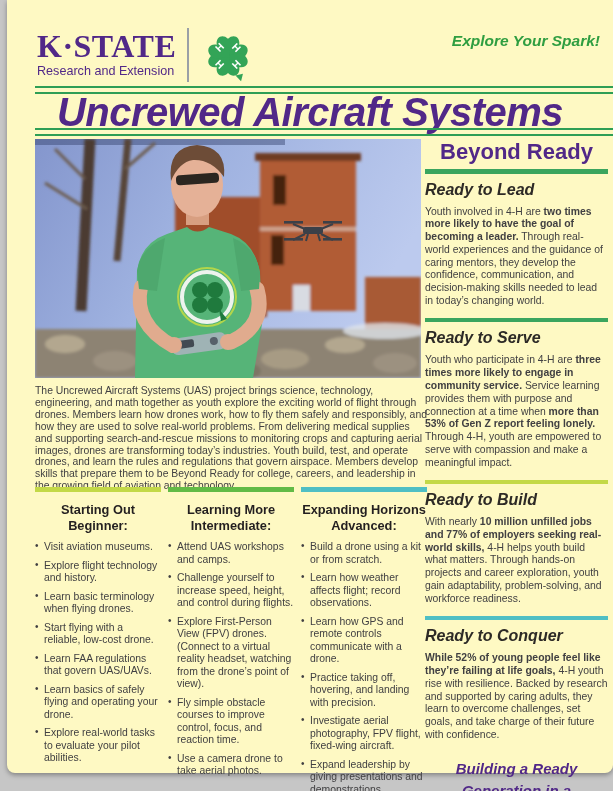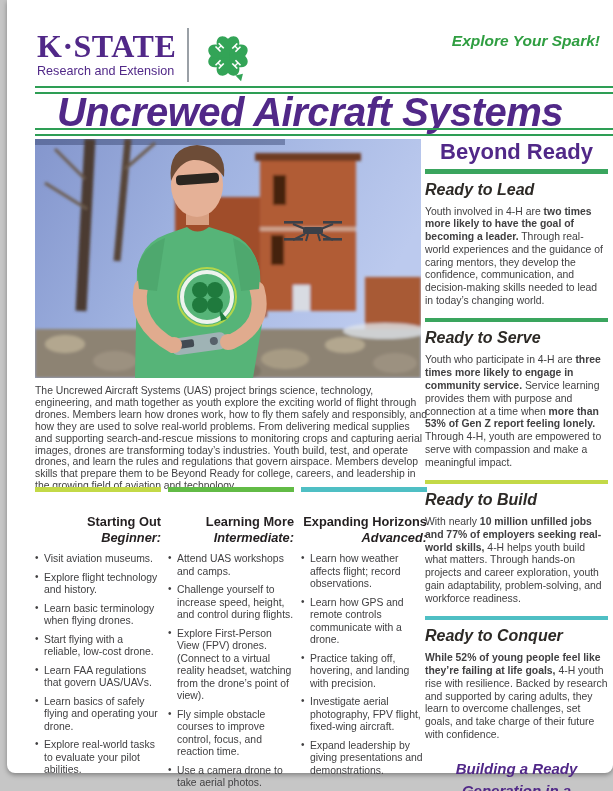--- a/index.html
+++ b/index.html
@@ -5,21 +5,21 @@
   * { margin:0; padding:0; box-sizing:border-box; }
   html,body { width:613px; height:791px; }
   body {
     background:#c6c6c6;
     font-family:"Liberation Sans", sans-serif;
     position:relative;
     overflow:hidden;
   }
   .page {
     position:absolute; left:7px; top:0; width:606px; height:773px;
-    background:#ffffff;
+    background:#fef9c3;
     border-radius:0 0 8px 8px;
     box-shadow:0 2px 5px rgba(0,0,0,.35);
   }
 
   
   .header { position:absolute; top:27px; left:30px; right:13px; display:flex; align-items:flex-start; }
   .logo-block { display:flex; align-items:center; }
   .kstate { color:#512888; }
   .kstate-word { font-family:"Liberation Serif", serif; font-weight:bold; font-size:32px; line-height:.92; letter-spacing:.5px; }
   .kstate-sub { font-weight:normal; font-size:12.6px; margin-top:2px; }
@@ -43,23 +43,23 @@
            font-size:10.4px; line-height:1.145; color:#414042; }
 
   
   .cols { position:absolute; left:28px; top:487px; width:392px; display:flex; gap:7px; }
   .col { flex:1; }
   .col-bar { height:5px; }
   .bar-lime { background:#c3d947; }
   .bar-green { background:#62bb46; }
   .bar-teal { background:#4fbfc4; }
   .bar-darkgreen { background:#3aa55e; }
-  .col-head { text-align:right; margin-top:22px; color:#231f20; }
+  .col-head { text-align:center; margin-top:10px; color:#231f20; }
   .col-title { font-weight:bold; font-size:12.8px; line-height:1.25; }
-  .col-sub { font-weight:bold; font-style:italic; font-size:12.8px; line-height:1.2; }
+  .col-sub { font-weight:bold; font-size:12.8px; line-height:1.2; }
   .col ul { list-style:none; margin-top:8px; }
   .col li { position:relative; padding-left:9px; font-size:10.4px; line-height:1.2;
             color:#414042; margin-bottom:6px; }
   .col li::before { content:"•"; position:absolute; left:0; top:-1px; font-size:10px; color:#414042; }
 
   
   .sidebar { position:absolute; left:418px; top:139px; width:183px; }
   .sb-title { text-align:center; color:#512888; font-weight:bold; font-size:22px; }
   .sb-bar { height:4.5px; margin:4px 0 7px; }
   .sb-head { color:#2d2a26; font-weight:bold; font-style:italic; font-size:16px; margin:3px 0 7px; }
@@ -226,20 +226,21 @@
       </ul>
     </div>
 
     <div class="col">
       <div class="col-bar bar-teal"></div>
       <div class="col-head">
         <div class="col-title">Expanding Horizons</div>
         <div class="col-sub">Advanced:</div>
       </div>
       <ul>
+        <li>Build a drone using a kit or from scratch.</li>
         <li>Learn how weather affects flight; record observations.</li>
         <li>Learn how GPS and remote controls communicate with a drone.</li>
         <li>Practice taking off, hovering, and landing with precision.</li>
         <li>Investigate aerial photography, FPV flight, fixed-wing aircraft.</li>
         <li>Expand leadership by giving presentations and demonstrations.</li>
       </ul>
     </div>
   </div>
 
   <div class="sidebar">

